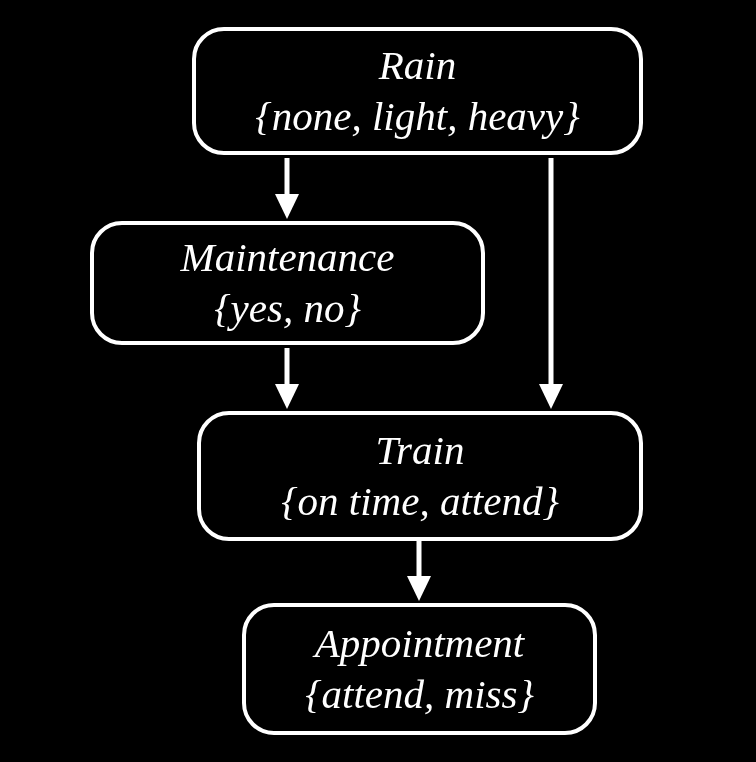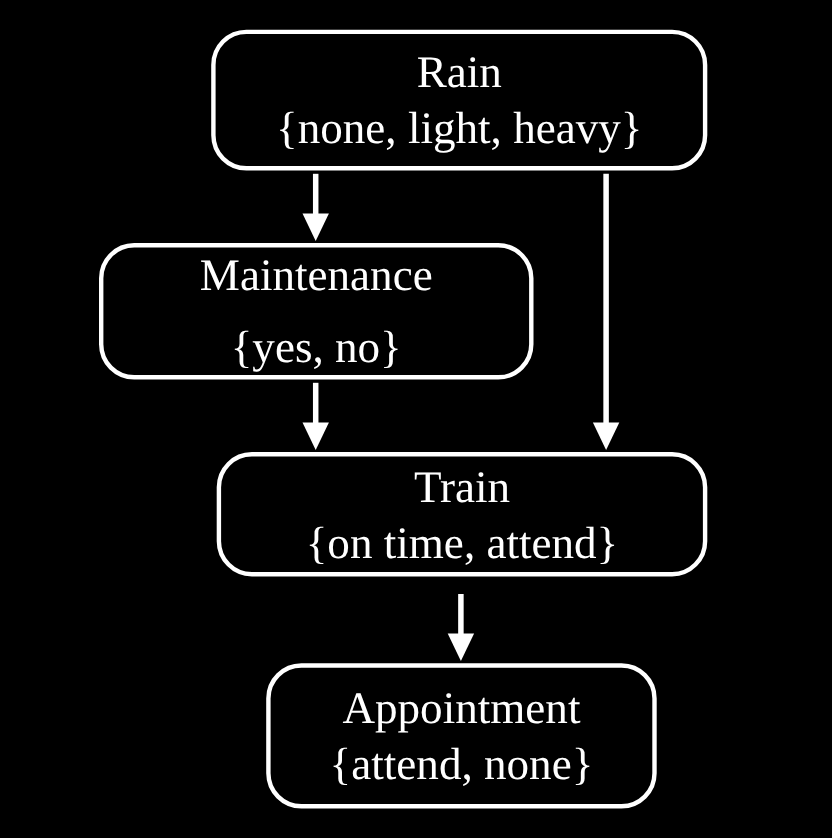--- a/index.html
+++ b/index.html
@@ -24,32 +24,33 @@
     fill: #ffffff;
     stroke: none;
   }
   .node {
     position: absolute;
     box-sizing: border-box;
     background: #000000;
     border: 4px solid #ffffff;
     border-radius: 32px;
     color: #ffffff;
+    font-style: italic;
     font-size: 41px;
     line-height: 1.24;
     text-align: center;
     display: flex;
     flex-direction: column;
     align-items: center;
     justify-content: center;
   }
   .node .label, .node .domain { display: block; white-space: nowrap; }
   .node-rain        { left: 192px; top: 27px;  width: 451px; height: 128px; }
-  .node-maintenance { left: 90px;  top: 221px; width: 395px; height: 124px; justify-content: space-between; }
-  .node-train       { left: 197px; top: 411px; width: 446px; height: 113px; }
+  .node-maintenance { left: 90px;  top: 221px; width: 395px; height: 124px; }
+  .node-train       { left: 197px; top: 411px; width: 446px; height: 130px; }
   .node-appointment { left: 242px; top: 603px; width: 355px; height: 132px; }
 </style>
 </head>
 <body>
 
 <div class="canvas">
 
   <svg class="edges" width="756" height="762" viewBox="0 0 756 762" aria-hidden="true">
     <g>
       <line x1="287" y1="158" x2="287" y2="196"></line>
@@ -79,16 +80,16 @@
     <span class="domain">{yes, no}</span>
   </div>
 
   <div class="node node-train">
     <span class="label">Train</span>
     <span class="domain">{on time, attend}</span>
   </div>
 
   <div class="node node-appointment">
     <span class="label">Appointment</span>
-    <span class="domain">{attend, none}</span>
+    <span class="domain">{attend, miss}</span>
   </div>
 
 </div>
 
 </body></html>

